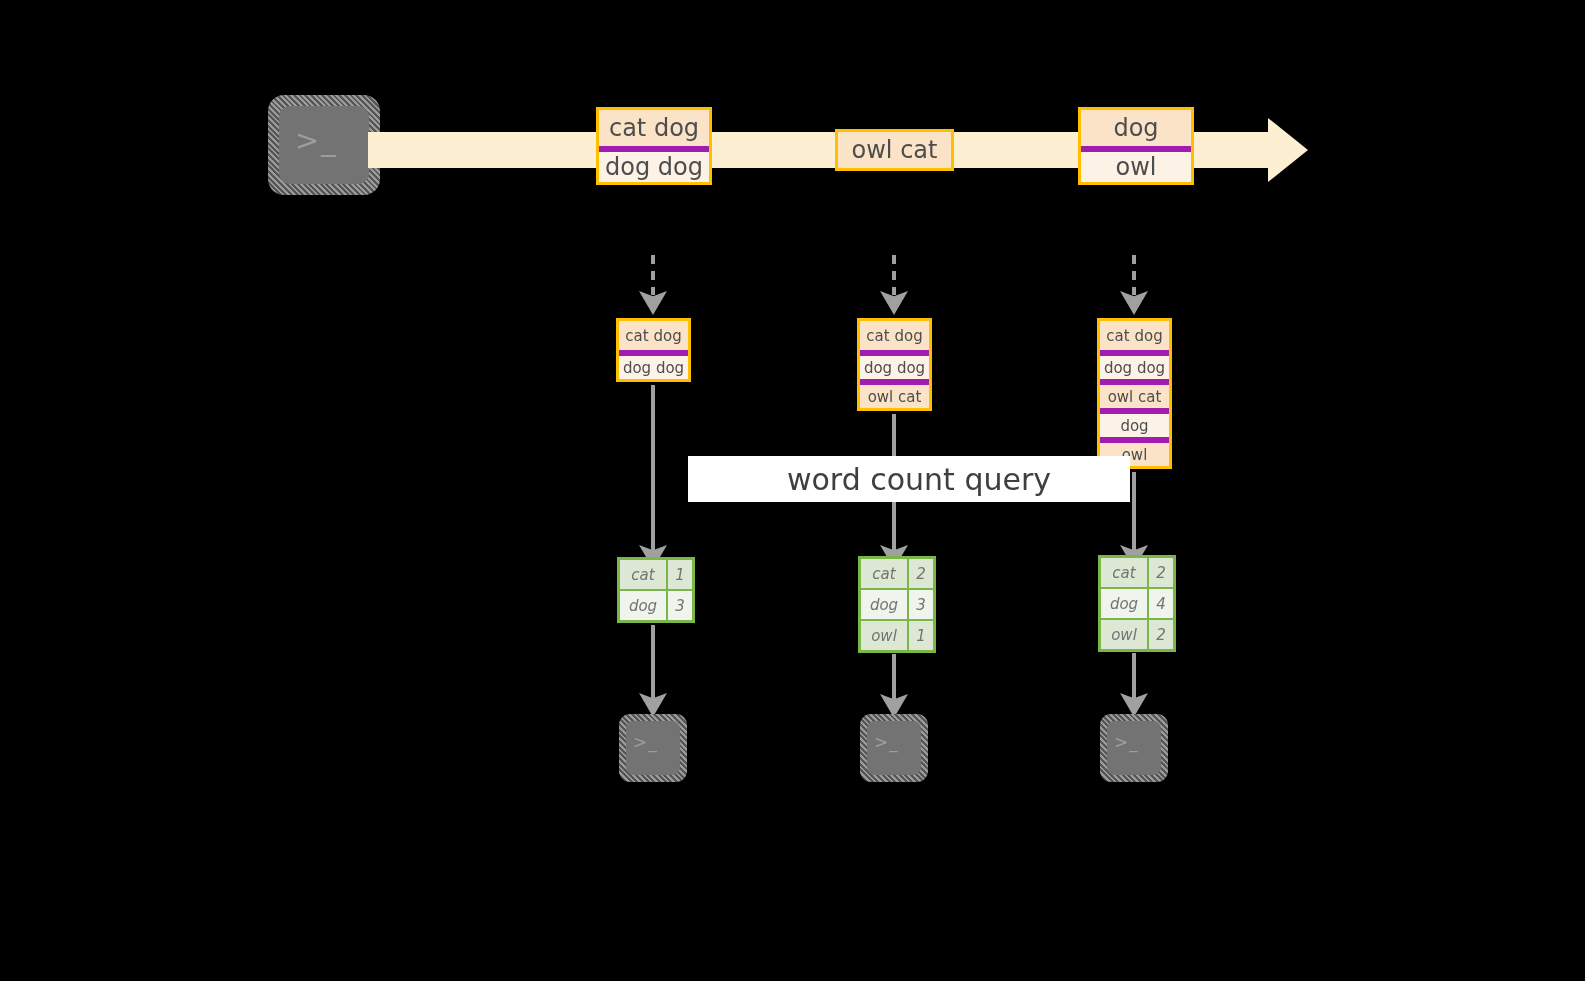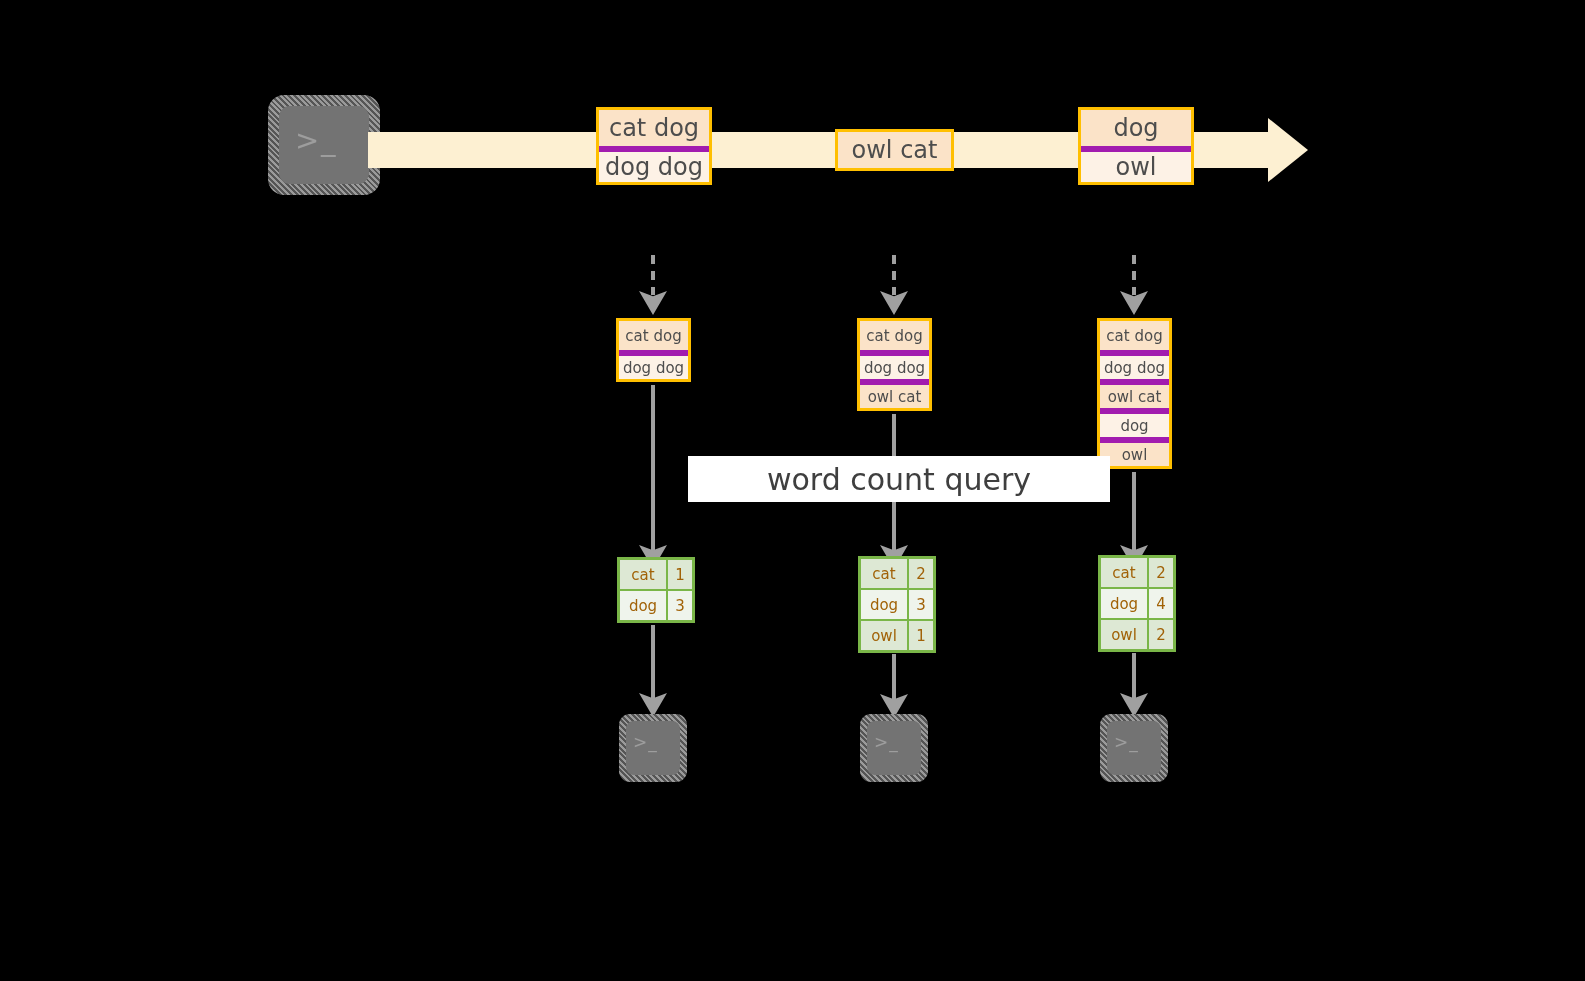--- a/index.html
+++ b/index.html
@@ -136,23 +136,24 @@
     display: flex;
     height: 29px;
   }
   .gtable .grow + .grow { border-top: 2px solid #7ab648; }
   .gtable .gcell {
     box-sizing: border-box;
     display: flex;
     align-items: center;
     justify-content: center;
     font-size: 15px;
-    color: #a16207;
+    color: #737373;
     overflow: hidden;
     white-space: nowrap;
+    font-style: italic;
   }
   .gtable .gcell.key { width: 46px; }
   .gtable .gcell.val { width: 26px; border-left: 2px solid #7ab648; }
   .gtable .grow.dark .gcell { background: #dde8d4; }
   .gtable .grow.light .gcell { background: #eff4ec; }
 
   
   .garrow {
     position: absolute;
     width: 28px;
@@ -180,20 +181,21 @@
 
   
   .query-band {
     position: absolute;
     left: 688px; top: 456px;
     width: 422px; height: 46px;
     background: #ffffff;
     display: flex;
     align-items: center;
     justify-content: center;
+    padding-left: 20px;
   }
   .query-band .qlabel {
     font-size: 30px;
     color: #3f3f3f;
     white-space: nowrap;
   }
 </style>
 </head>
 <body>
 

